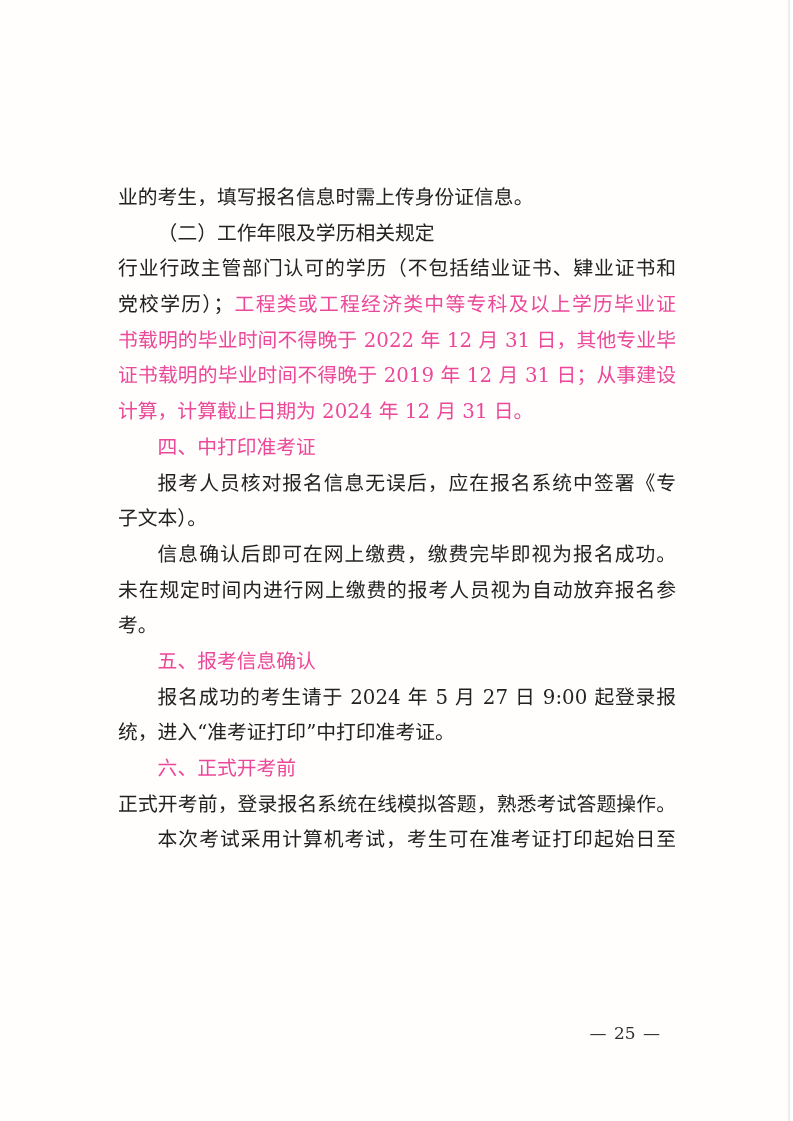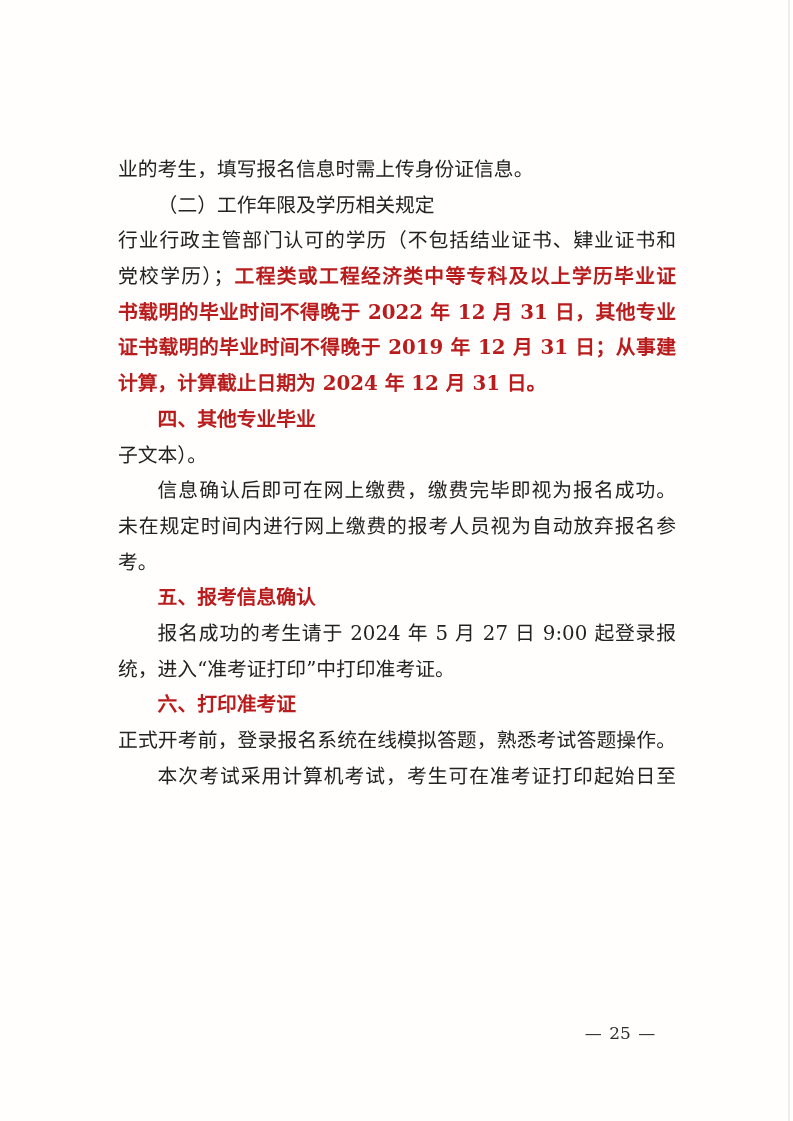--- a/index.html
+++ b/index.html
@@ -23,21 +23,21 @@
     position: absolute;
     top: 0;
     bottom: 0;
     left: 788px;
     width: 2px;
     background: #ededed;
   }
   .body-text {
     position: absolute;
     left: 118px;
-    top: 152px;
+    top: 180px;
     width: 558px;
     font-size: 19.8px;
     line-height: 35.7px;
     color: #222222;
     text-justify: inter-character;
   }
   .line {
     height: 35.7px;
     overflow: hidden;
     text-align: left;
@@ -49,55 +49,56 @@
     text-align: justify;
     text-align-last: justify;
   }
   .line.heading {
     font-family: "DejaVu Sans", "Liberation Sans", sans-serif;
     font-weight: 700;
     color: #111111;
     font-size: 19.8px;
   }
   .seg.bold {
-    font-weight: 700;
-    color: #b91c1c;
+    font-weight: 400;
+    color: #ec4899;
   }
   .page-footer {
     position: absolute;
     left: 580px;
     top: 1022px;
     width: 80px;
     font-size: 17px;
     line-height: 22px;
     color: #2e2e2e;
-    text-align: center;
+    text-align: right;
     word-spacing: 2px;
     font-family: "DejaVu Serif", "Liberation Serif", serif;
   }
 </style>
 </head>
 <body>
 
 <div class="page">
   <div class="body-text">
       <div class="line"><span class="seg">业的考生，填写报名信息时需上传身份证信息。</span></div>
       <div class="line indent"><span class="seg">（二）工作年限及学历相关规定</span></div>
       <div class="line justify"><span class="seg">行业行政主管部门认可的学历（不包括结业证书、肄业证书和</span></div>
       <div class="line justify"><span class="seg">党校学历）；</span><span class="seg bold">工程类或工程经济类中等专科及以上学历毕业证</span></div>
       <div class="line justify"><span class="seg bold">书载明的毕业时间不得晚于 2022 年 12 月 31 日，其他专业毕业</span></div>
       <div class="line justify"><span class="seg bold">证书载明的毕业时间不得晚于 2019 年 12 月 31 日；从事建设工</span></div>
       <div class="line"><span class="seg bold">计算，计算截止日期为 2024 年 12 月 31 日。</span></div>
-      <div class="line heading indent"><span class="seg bold">四、其他专业毕业</span></div>
+      <div class="line heading indent"><span class="seg bold">四、中打印准考证</span></div>
+      <div class="line indent justify"><span class="seg">报考人员核对报名信息无误后，应在报名系统中签署《专</span></div>
       <div class="line"><span class="seg">子文本）。</span></div>
       <div class="line indent justify"><span class="seg">信息确认后即可在网上缴费，缴费完毕即视为报名成功。</span></div>
       <div class="line justify"><span class="seg">未在规定时间内进行网上缴费的报考人员视为自动放弃报名参</span></div>
       <div class="line"><span class="seg">考。</span></div>
       <div class="line heading indent"><span class="seg bold">五、报考信息确认</span></div>
       <div class="line indent justify"><span class="seg">报名成功的考生请于 2024 年 5 月 27 日 9:00 起登录报名系</span></div>
       <div class="line"><span class="seg">统，进入“准考证打印”中打印准考证。</span></div>
-      <div class="line heading indent"><span class="seg bold">六、打印准考证</span></div>
+      <div class="line heading indent"><span class="seg bold">六、正式开考前</span></div>
       <div class="line justify"><span class="seg">正式开考前，登录报名系统在线模拟答题，熟悉考试答题操作。</span></div>
       <div class="line indent justify"><span class="seg">本次考试采用计算机考试，考生可在准考证打印起始日至</span></div>
     </div>
   <div class="page-footer">— 25 —</div>
   <div class="scan-edge-line"></div>
 </div>
 
 </body></html>

